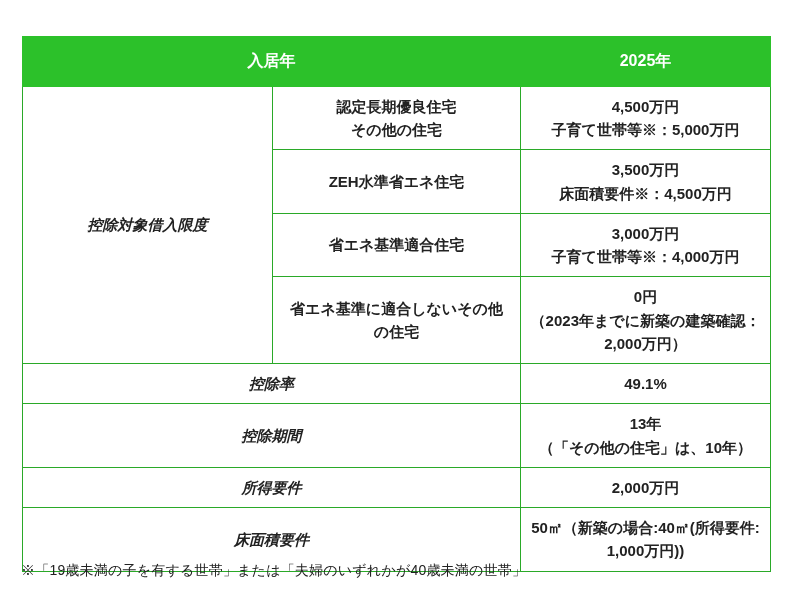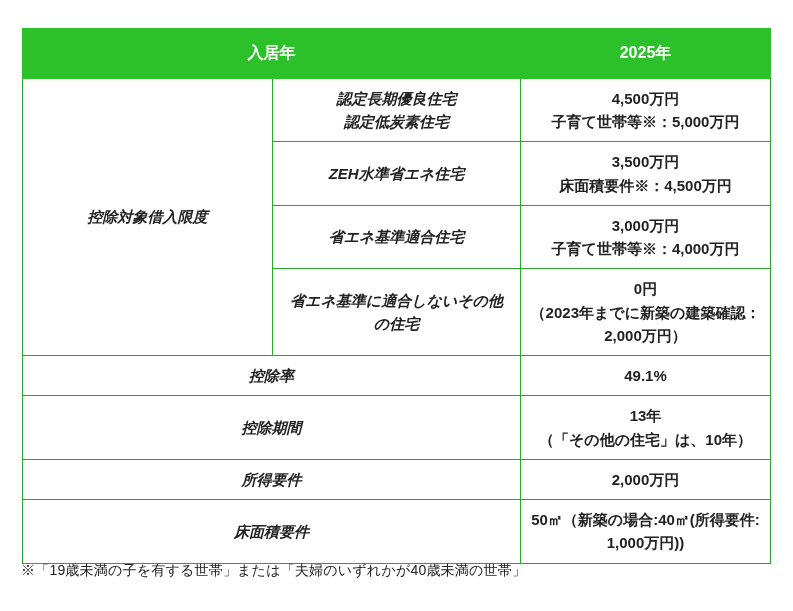--- a/index.html
+++ b/index.html
@@ -10,21 +10,21 @@
   body {
     width: 793px;
     height: 611px;
     font-family: "Liberation Sans", sans-serif;
     color: #222222;
     position: relative;
   }
   .page {
     position: absolute;
     left: 22px;
-    top: 28px;
+    top: 36px;
     width: 748px;
   }
   table.housing-table {
     border-collapse: collapse;
     width: 748px;
     table-layout: fixed;
   }
   table.housing-table td,
   table.housing-table th {
     border: 1px solid #2aa928;
@@ -46,21 +46,20 @@
   .col-a { width: 250px; }
   .col-b { width: 248px; }
   .col-c { width: 250px; }
 
   .rowlabel {
     font-weight: bold;
     font-style: italic;
   }
   .sub {
     font-weight: bold;
-    font-style: italic;
   }
   .value {
     font-weight: bold;
   }
   .value .line2 {
     display: block;
   }
   .footnote {
     position: absolute;
     left: 21px;
@@ -84,21 +83,21 @@
       <tr>
         <th colspan="2">入居年</th>
         <th>2025年</th>
       </tr>
     </thead>
     <tbody>
       <tr>
         <td rowspan="4" class="rowlabel">控除対象借入限度</td>
         <td class="sub">
           <span>認定長期優良住宅</span><br>
-          <span>認定低炭素住宅</span>
+          <span>その他の住宅</span>
         </td>
         <td class="value">
           <span>4,500万円</span>
           <span class="line2">子育て世帯等※：5,000万円</span>
         </td>
       </tr>
       <tr>
         <td class="sub">
           <span>ZEH水準省エネ住宅</span>
         </td>

